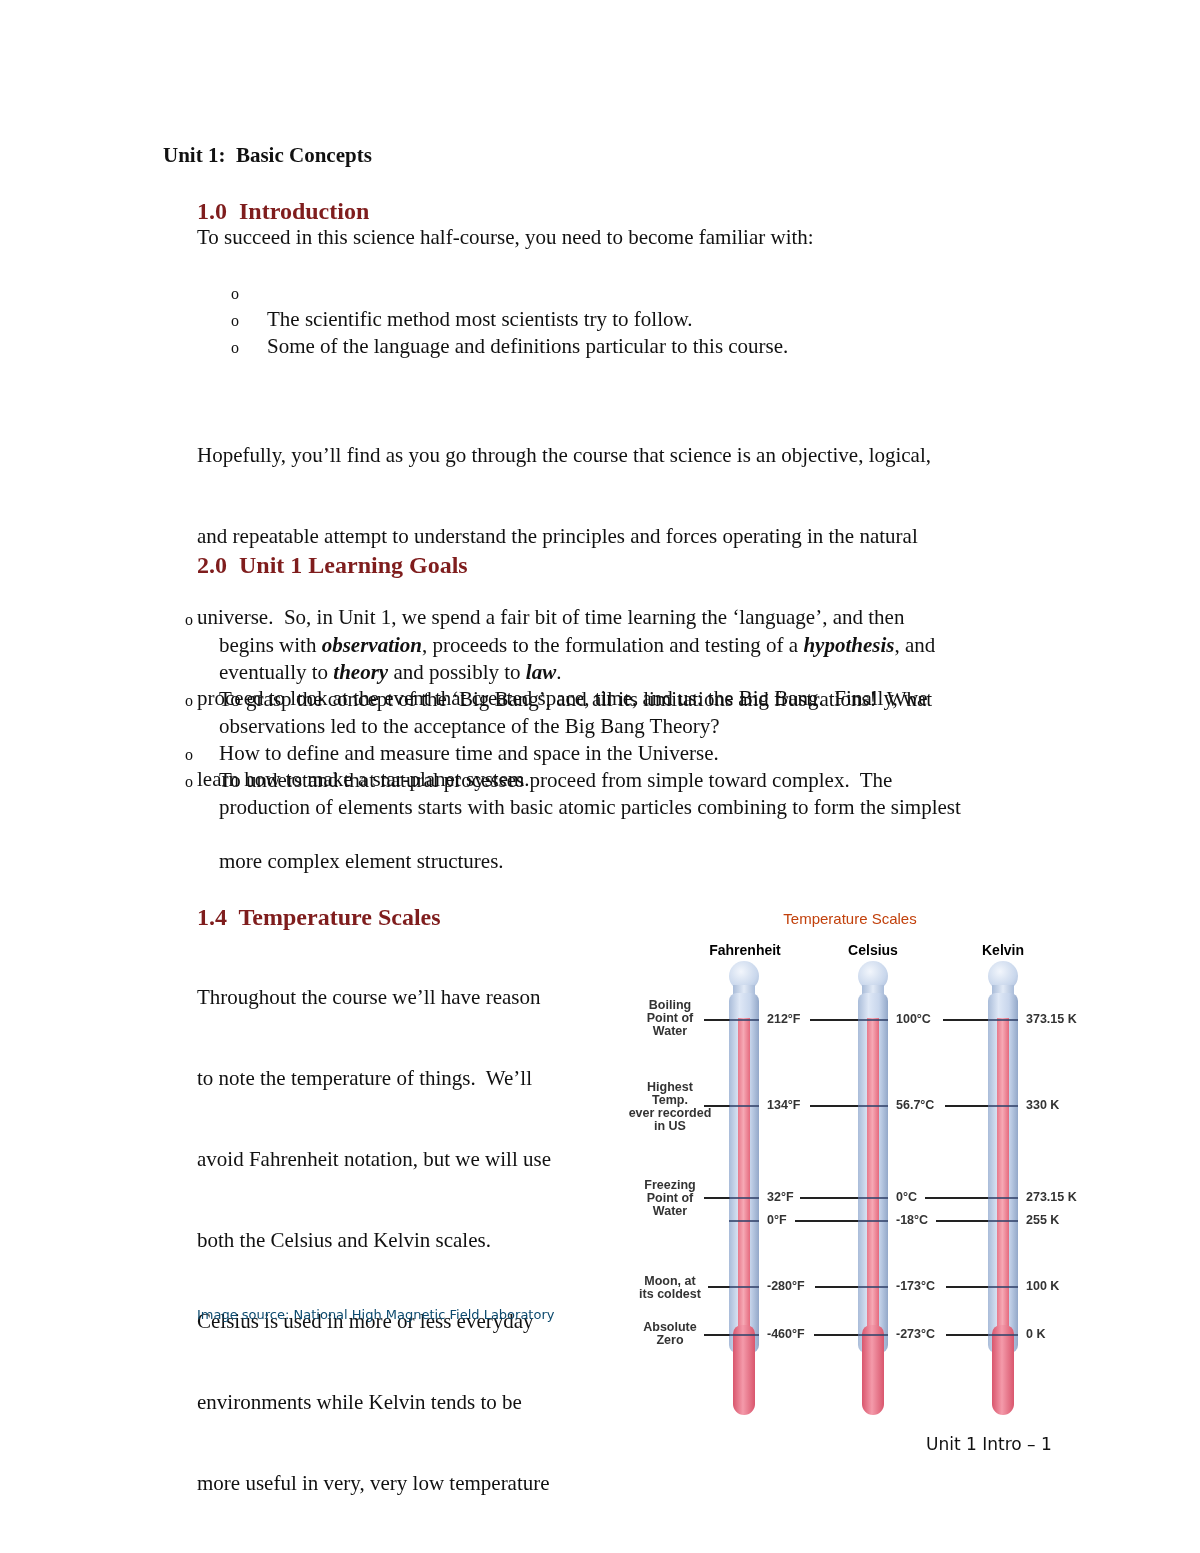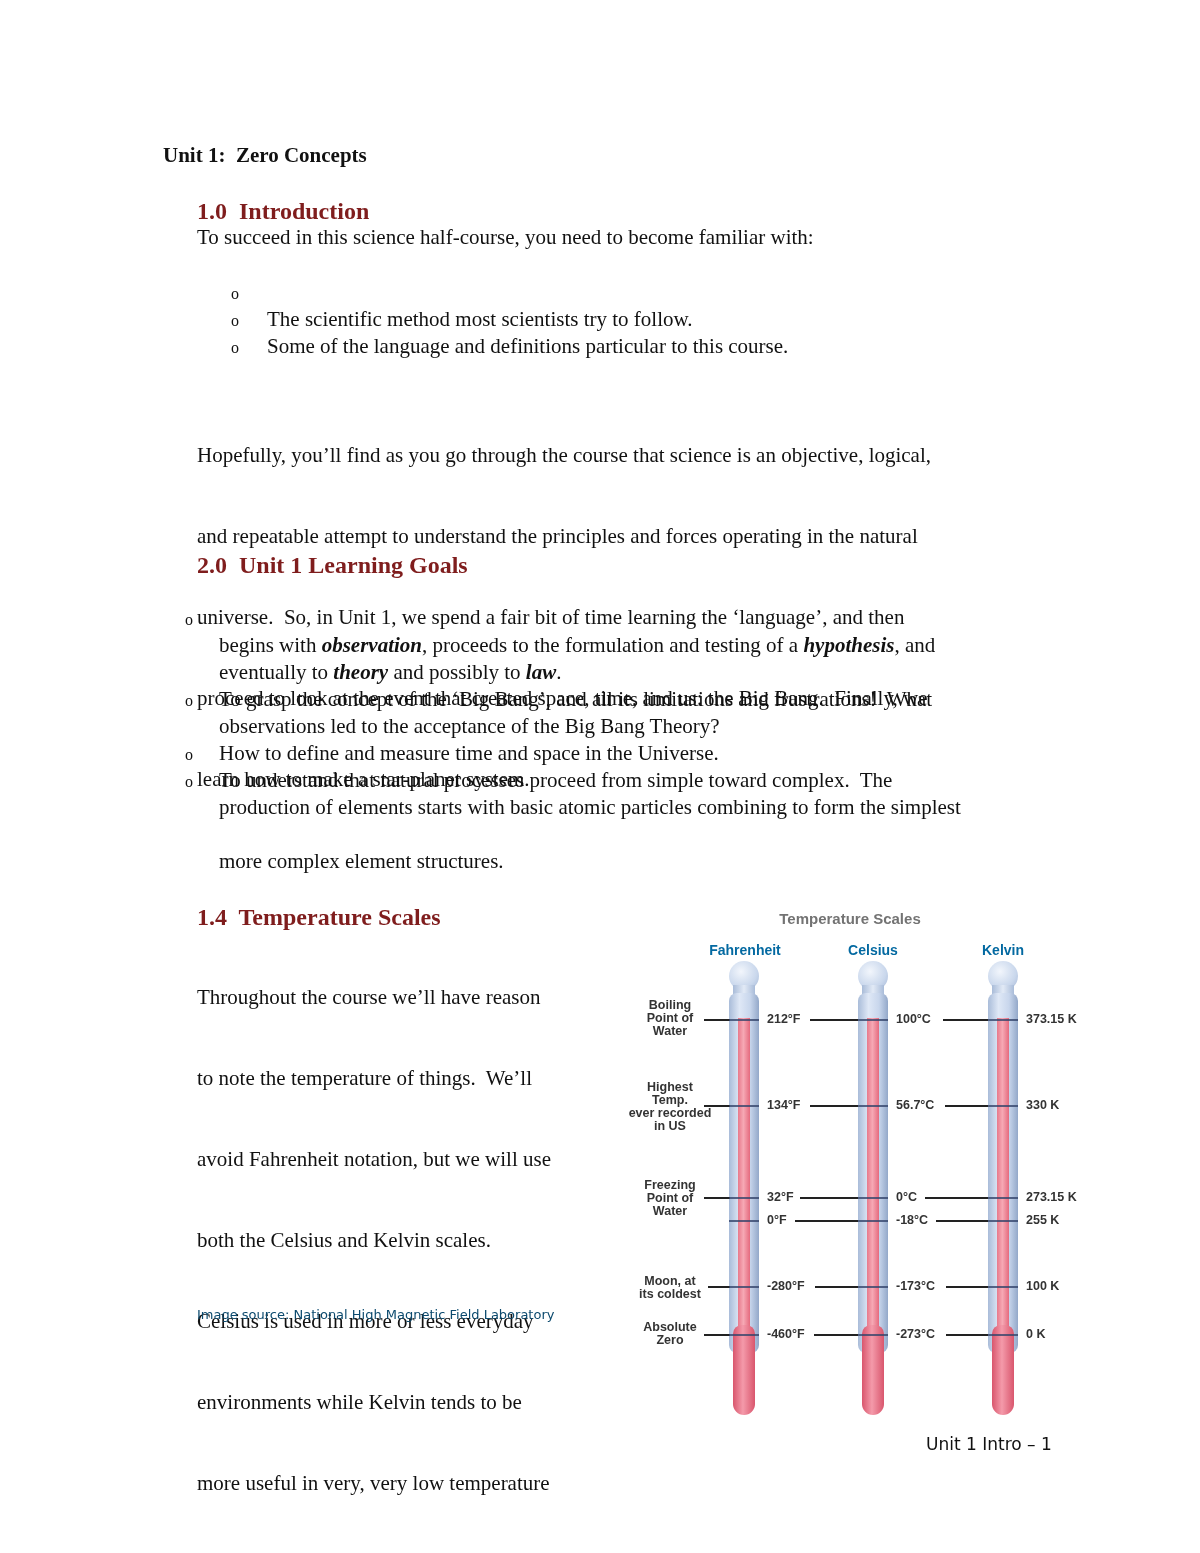--- a/index.html
+++ b/index.html
@@ -9,36 +9,36 @@
   .title { left: 163px; top: 143px; font-size: 21px; font-weight: bold; white-space: pre; }
   .h2 { font-size: 24px; font-weight: bold; color: #7f1d1d; white-space: pre; }
   .p { font-size: 21px; line-height: 27px; }
   .bul { font-size: 21px; line-height: 27px; }
   .bul .mark { position: absolute; left: 0; font-size: 16px; top: 1px; }
   .bul .txt { position: absolute; }
   .src { font-family: "DejaVu Sans", sans-serif; font-size: 13px; color: #0c4a6e; }
   .footer { font-family: "DejaVu Sans", sans-serif; font-size: 17px; left: 926px; top: 1434px; }
   
   .fig { left: 620px; top: 905px; width: 460px; height: 520px; font-family: "Liberation Sans", "DejaVu Sans", sans-serif; }
-  .fig-title { position: absolute; left: 0; width: 460px; top: 5px; text-align: center; font-weight: bold; font-size: 15px; color: #737373; }
-  .scale-name { position: absolute; top: 37px; font-weight: bold; font-size: 14px; color: #0369a1; text-align: center; width: 100px; }
+  .fig-title { position: absolute; left: 0; width: 460px; top: 5px; text-align: center; font-weight: normal; font-size: 15px; color: #c2410c; }
+  .scale-name { position: absolute; top: 37px; font-weight: bold; font-size: 14px; color: #000000; text-align: center; width: 100px; }
   .tube { position: absolute; width: 30px; border-radius: 8px; background: linear-gradient(90deg, #a9bcd9 0%, #dfe8f6 35%, #c8d6ec 70%, #93a8c9 100%); }
   .bulb-top { position: absolute; width: 30px; height: 30px; border-radius: 50%; background: radial-gradient(circle at 40% 35%, #f2f6fc 0%, #c9d7ec 60%, #9fb2d2 100%); }
   .neck { position: absolute; width: 22px; height: 14px; background: linear-gradient(90deg, #a9bcd9, #e2eaf6, #a9bcd9); }
   .liquid { position: absolute; width: 12px; background: linear-gradient(90deg, #e8798b, #f6a9b5 45%, #e56a7e); }
   .res { position: absolute; width: 22px; height: 90px; border-radius: 11px 11px 14px 14px; background: linear-gradient(90deg, #d9566d, #f49aaa 45%, #d9566d); }
   .line { position: absolute; height: 2px; background: #222; }
   .tick { position: absolute; height: 2px; background: #34456b; opacity: .8; }
   .lbl { position: absolute; font-weight: bold; font-size: 12.5px; color: #333; white-space: nowrap; }
   .ref { position: absolute; font-weight: bold; font-size: 12.5px; color: #333; text-align: center; line-height: 13px; width: 80px; }
 </style>
 </head>
 <body>
 
-<div class="abs title">Unit 1:  Zero Concepts</div>
+<div class="abs title">Unit 1:  Basic Concepts</div>
 
 <div class="abs h2" style="left:197px; top:198px;">1.0  Introduction</div>
 <div class="abs p" style="left:197px; top:224px; white-space:pre;">To succeed in this science half-course, you need to become familiar with:</div>
 
 <div class="abs bul" style="left:231px; top:279px; width:700px; height:27px;">
   <span class="mark">o</span>
 </div>
 <div class="abs bul" style="left:231px; top:306px; width:700px; height:27px;">
   <span class="mark">o</span>
   <span class="txt" style="left:36px;">The scientific method most scientists try to follow.</span>

